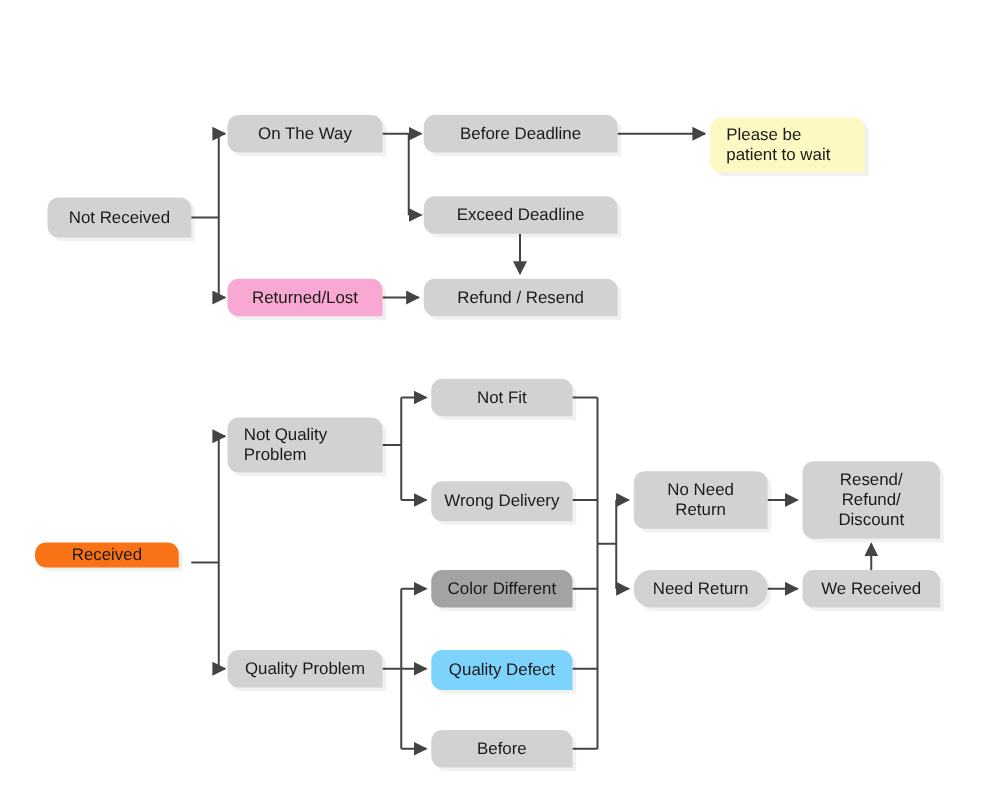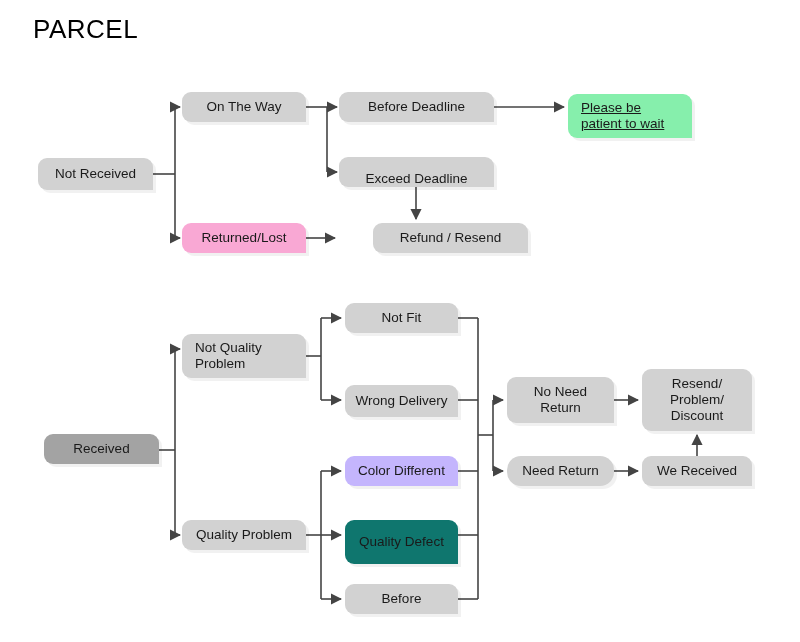--- a/index.html
+++ b/index.html
@@ -56,21 +56,20 @@
     justify-content: flex-start;
     text-align: left;
     padding-left: 13px;
   }
 </style>
 </head>
 <body>
 
 <div id="canvas">
 
-  <div class="page-title">PARCEL</div>
 
   <svg id="svg-layer" viewBox="0 0 800 642" width="800" height="642" xmlns="http://www.w3.org/2000/svg">
     <defs>
       <marker id="arrow" viewBox="0 0 10 10" refX="9" refY="5" markerWidth="7" markerHeight="7" orient="auto-start-reverse">
         <path d="M 0 0 L 10 5 L 0 10 z" fill="#444444"></path>
       </marker>
     </defs>
 
     <g fill="none" stroke="#444444" stroke-width="1.6">
 
@@ -128,35 +127,35 @@
       <path d="M 697 456 L 697 435" marker-end="url(#arrow)"></path>
 
     </g>
   </svg>
 
   <div id="nodes">
       <div class="node" style="left: 38px; top: 158px; width: 115px; height: 32px; background: rgb(210, 210, 210); color: rgb(26, 26, 26); text-align: right;"><span>Not Received</span></div>
       <div class="node" style="left: 182px; top: 92px; width: 124px; height: 30px; background: rgb(210, 210, 210); color: rgb(26, 26, 26);"><span>On The Way</span></div>
       <div class="node" style="left: 182px; top: 223px; width: 124px; height: 30px; background: #f9a8d4; color: rgb(26, 26, 26);"><span>Returned/Lost</span></div>
       <div class="node" style="left: 339px; top: 92px; width: 155px; height: 30px; background: rgb(210, 210, 210); color: rgb(26, 26, 26);"><span>Before Deadline</span></div>
-      <div class="node" style="left: 339px; top: 157px; width: 155px; height: 30px; background: rgb(210, 210, 210); color: rgb(26, 26, 26); align-items: flex-end;"><span>Exceed Deadline</span></div>
-      <div class="node" style="left: 339px; top: 223px; width: 155px; height: 30px; background: rgb(210, 210, 210); color: rgb(26, 26, 26); margin-left: 34px;"><span>Refund / Resend</span></div>
-      <div class="node left-align" style="left: 568px; top: 94px; width: 124px; height: 44px; background: #86efac; color: rgb(26, 26, 26); text-decoration: underline;"><span>Please be
+      <div class="node" style="left: 339px; top: 157px; width: 155px; height: 30px; background: rgb(210, 210, 210); color: rgb(26, 26, 26);"><span>Exceed Deadline</span></div>
+      <div class="node" style="left: 339px; top: 223px; width: 155px; height: 30px; background: rgb(210, 210, 210); color: rgb(26, 26, 26);"><span>Refund / Resend</span></div>
+      <div class="node left-align" style="left: 568px; top: 94px; width: 124px; height: 44px; background: #fef9c3; color: rgb(26, 26, 26);"><span>Please be
 patient to wait</span></div>
-      <div class="node" style="left: 44px; top: 434px; width: 115px; height: 30px; background: #a3a3a3; color: rgb(26, 26, 26);"><span>Received</span></div>
+      <div class="node" style="left: 28px; top: 434px; width: 115px; height: 20px; background: #f97316; color: rgb(26, 26, 26);"><span>Received</span></div>
       <div class="node left-align" style="left: 182px; top: 334px; width: 124px; height: 44px; background: rgb(210, 210, 210); color: rgb(26, 26, 26);"><span>Not Quality
 Problem</span></div>
       <div class="node" style="left: 182px; top: 520px; width: 124px; height: 30px; background: rgb(210, 210, 210); color: rgb(26, 26, 26);"><span>Quality Problem</span></div>
       <div class="node" style="left: 345px; top: 303px; width: 113px; height: 30px; background: rgb(210, 210, 210); color: rgb(26, 26, 26);"><span>Not Fit</span></div>
       <div class="node" style="left: 345px; top: 385px; width: 113px; height: 32px; background: rgb(210, 210, 210); color: rgb(26, 26, 26);"><span>Wrong Delivery</span></div>
-      <div class="node" style="left: 345px; top: 456px; width: 113px; height: 30px; background: #c4b5fd; color: rgb(26, 26, 26);"><span>Color Different</span></div>
-      <div class="node" style="left: 345px; top: 520px; width: 113px; height: 44px; background: #0f766e; color: rgb(26, 26, 26);"><span>Quality Defect</span></div>
+      <div class="node" style="left: 345px; top: 456px; width: 113px; height: 30px; background: #a3a3a3; color: rgb(26, 26, 26);"><span>Color Different</span></div>
+      <div class="node" style="left: 345px; top: 520px; width: 113px; height: 32px; background: #7dd3fc; color: rgb(26, 26, 26);"><span>Quality Defect</span></div>
       <div class="node" style="left: 345px; top: 584px; width: 113px; height: 30px; background: rgb(210, 210, 210); color: rgb(26, 26, 26);"><span>Before</span></div>
       <div class="node" style="left: 507px; top: 377px; width: 107px; height: 46px; background: rgb(210, 210, 210); color: rgb(26, 26, 26);"><span>No Need
 Return</span></div>
       <div class="node" style="left: 507px; top: 456px; width: 107px; height: 30px; background: rgb(210, 210, 210); color: rgb(26, 26, 26); border-radius: 14px;"><span>Need Return</span></div>
       <div class="node" style="left: 642px; top: 369px; width: 110px; height: 62px; background: rgb(210, 210, 210); color: rgb(26, 26, 26);"><span>Resend/
-Problem/
+Refund/
 Discount</span></div>
       <div class="node" style="left: 642px; top: 456px; width: 110px; height: 30px; background: rgb(210, 210, 210); color: rgb(26, 26, 26);"><span>We Received</span></div>
     </div>
 
 </div>
 
 </body></html>

